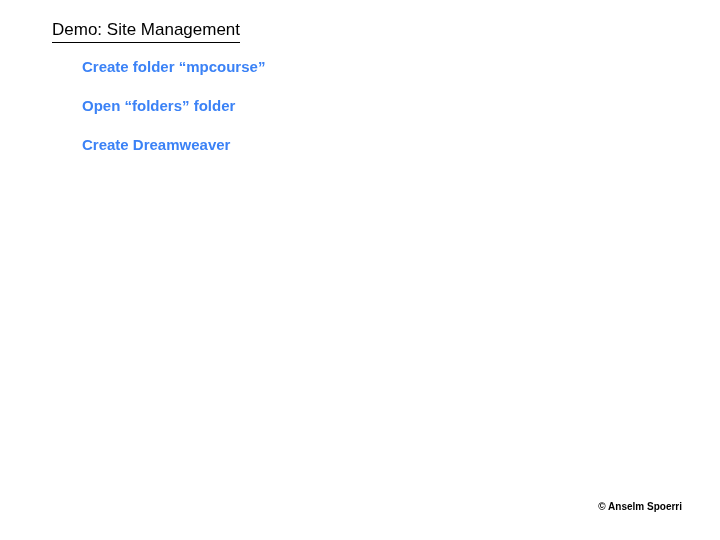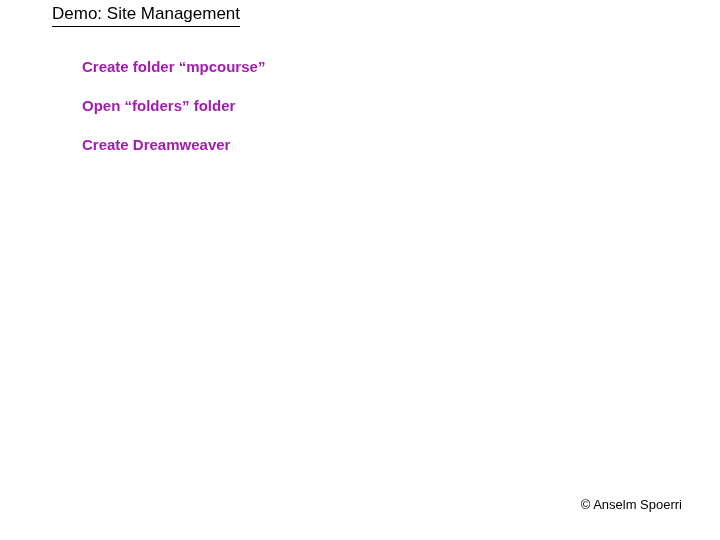--- a/index.html
+++ b/index.html
@@ -10,44 +10,44 @@
     body {
       width: 720px;
       height: 540px;
       background: #ffffff;
       font-family: Verdana, Geneva, sans-serif;
       position: relative;
     }
     .slide-title {
       position: absolute;
       left: 52px;
-      top: 4px;
+      top: 20px;
       font-size: 17px;
       font-weight: 400;
       color: #000000;
       border-bottom: 1px solid #000000;
       padding-bottom: 2px;
     }
     .bullet-list {
       position: absolute;
       left: 82px;
       top: 58px;
     }
     .bullet-item {
       font-size: 15px;
       font-weight: bold;
-      color: #a21caf;
+      color: #3b82f6;
       margin-bottom: 22px;
     }
     .copyright {
       position: absolute;
       right: 38px;
       bottom: 28px;
-      font-size: 13px;
-      font-weight: 400;
+      font-size: 10px;
+      font-weight: 700;
       color: #000000;
     }
   </style>
 </head>
 <body>
 
 <div class="slide-title">Demo: Site Management</div>
 
 <div class="bullet-list">
   <div class="bullet-item">Create folder “mpcourse”</div>

